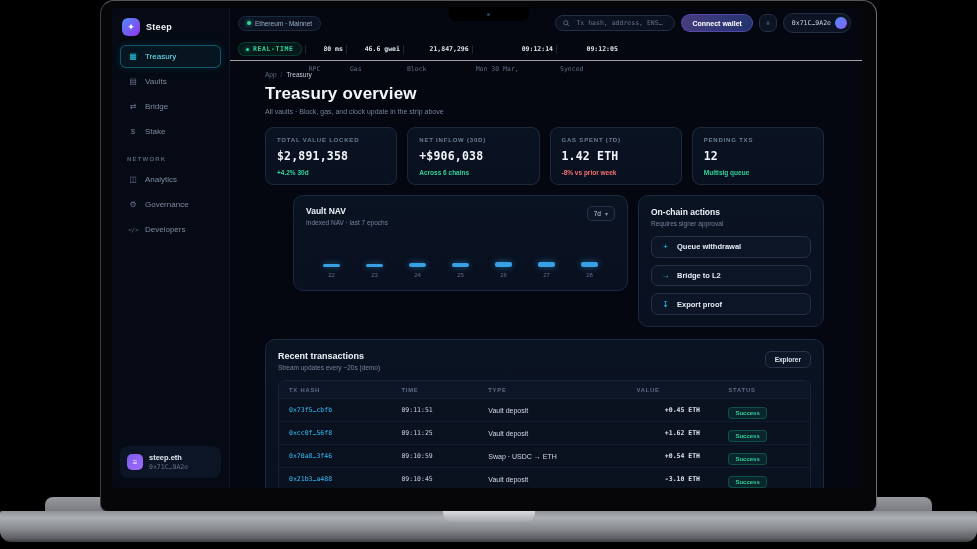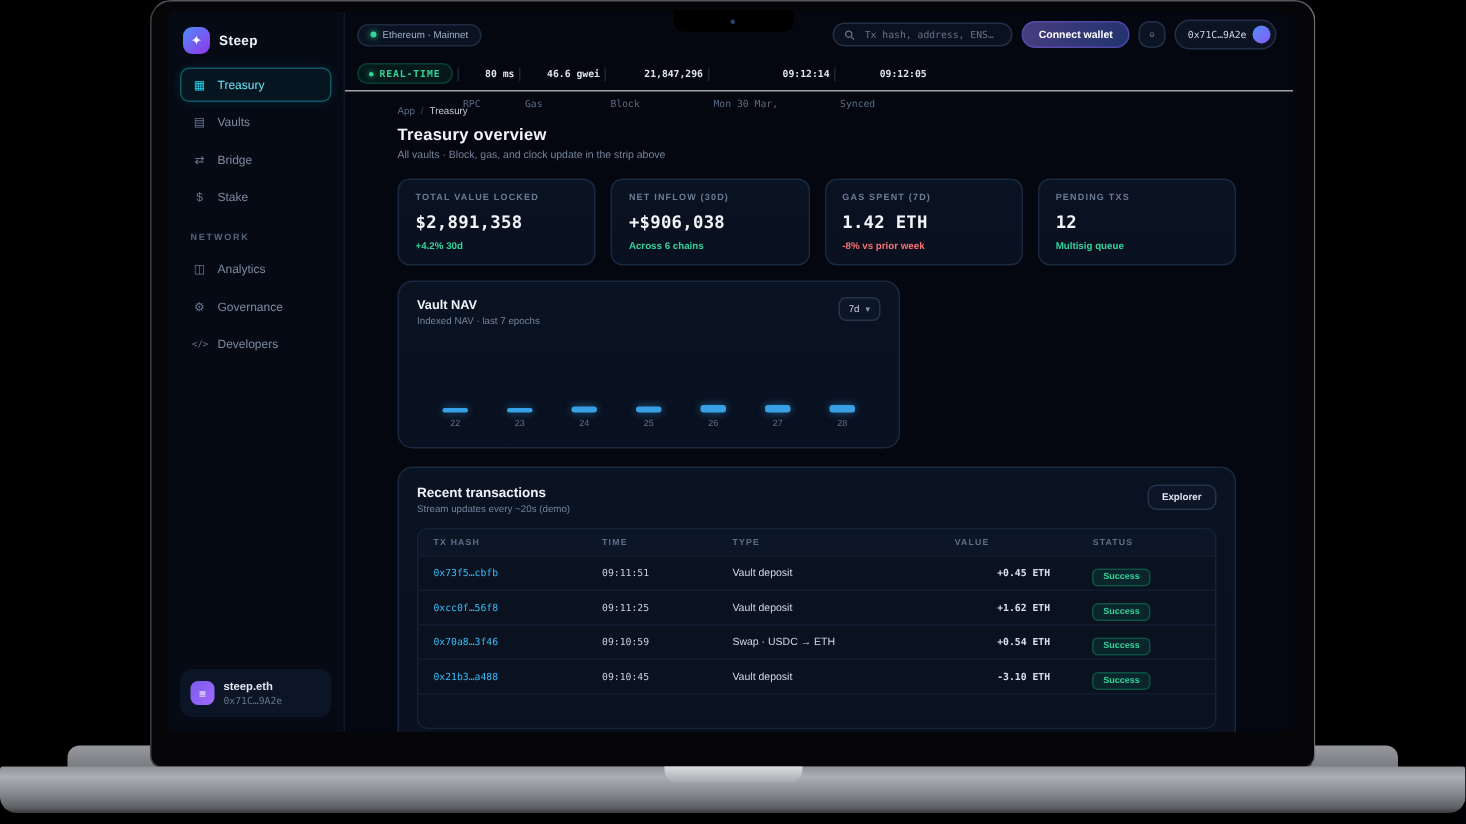--- a/index.html
+++ b/index.html
@@ -70,32 +70,32 @@
     border-radius:999px;padding:2px 7px;font-size:6.5px;font-weight:bold;color:#34d399;letter-spacing:.6px;}
   .rt-pill .dot{width:3px;height:3px;}
   .strip-item{display:flex;gap:3px;font-size:6.5px;align-items:center;}
   .strip-item .lbl{color:#5b6b83;margin-top:40px;}
   .strip-item .val{color:#dbe4f0;font-weight:bold;}
   .divider{width:1px;height:9px;background:#1c2637;}
 
   .scroll{flex:1;overflow:hidden;padding:10px 38px 0 35px;}
   .crumbs{display:flex;gap:4px;font-size:6.5px;margin-bottom:6px;}
   .crumbs .c0{color:#5b6b83;} .crumbs .sep{color:#3b4a62;} .crumbs .c1{color:#c3cedd;}
-  .page-title{font-size:11px;font-weight:bold;color:#f3f6fb;letter-spacing:.2px;margin-bottom:4px;}
+  .page-title{font-size:17px;font-weight:bold;color:#f3f6fb;letter-spacing:.2px;margin-bottom:4px;}
   .page-sub{font-size:7px;color:#74839b;margin-bottom:12px;}
 
   .card{background:linear-gradient(180deg,#0a1322,#091020);border:1px solid #1a2940;border-radius:8px;box-sizing:border-box;}
   .stats-row{display:flex;gap:10px;}
   .stat-card{flex:1;height:58px;padding:9px 11px;}
   .stat-label{font-size:6px;color:#6b7d96;letter-spacing:.8px;font-weight:bold;}
   .stat-value{font-size:11.5px;font-weight:bold;color:#f1f5f9;margin-top:6px;letter-spacing:.2px;}
   .stat-delta{font-size:6.5px;margin-top:6px;font-weight:bold;}
 
   .mid-row{display:flex;gap:10px;margin-top:10px;}
-  .nav-card{flex:0 0 335px;height:112px;border-radius:10px;padding:10px 12px;display:flex;flex-direction:column;}
+  .nav-card{flex:0 0 335px;height:96px;border-radius:10px;padding:10px 12px;display:flex;flex-direction:column;margin-left:28px;}
   .card-head{display:flex;align-items:flex-start;}
   .card-title{font-size:8.5px;font-weight:bold;color:#eef2f8;}
   .card-sub{font-size:6.5px;color:#74839b;margin-top:3px;}
   .range-select{margin-left:auto;display:flex;align-items:center;gap:4px;border:1px solid #26334b;background:#0d1627;
     border-radius:5px;padding:3px 6px;font-size:6.5px;color:#cbd5e1;cursor:pointer;}
   .chev{font-size:6px;color:#8595ad;}
   .chart{flex:1;display:flex;align-items:flex-end;justify-content:space-around;padding:0 4px 2px;}
   .bar-col{display:flex;flex-direction:column;align-items:center;gap:5px;}
   .nav-bar{width:17px;border-radius:2px;background:#38a0e4;box-shadow:0 0 6px rgba(56,160,228,.55);}
   .bar-label{font-size:6px;color:#5f7089;}
@@ -316,20 +316,36 @@
                     <div class="nav-bar" style="height: 5.1px;"></div>
                     <div class="bar-label">27</div>
                   </div>
                 <div class="bar-col">
                     <div class="nav-bar" style="height: 5.5px;"></div>
                     <div class="bar-label">28</div>
                   </div>
               </div>
             </div>
 
+            <div class="card actions-card">
+              <div class="card-title">On-chain actions</div>
+              <div class="card-sub">Requires signer approval</div>
+              <button class="action-btn">
+                <span class="action-ic">+</span>
+                <span class="action-label">Queue withdrawal</span>
+              </button>
+              <button class="action-btn">
+                <span class="action-ic">→</span>
+                <span class="action-label">Bridge to L2</span>
+              </button>
+              <button class="action-btn">
+                <span class="action-ic">↧</span>
+                <span class="action-label">Export proof</span>
+              </button>
+            </div>
           </div>
 
           <div class="card tx-card">
             <div class="card-head">
               <div>
                 <div class="card-title" style="font-size:9px;">Recent transactions</div>
                 <div class="card-sub">Stream updates every ~20s (demo)</div>
               </div>
               <button class="btn-explorer">Explorer</button>
             </div>

